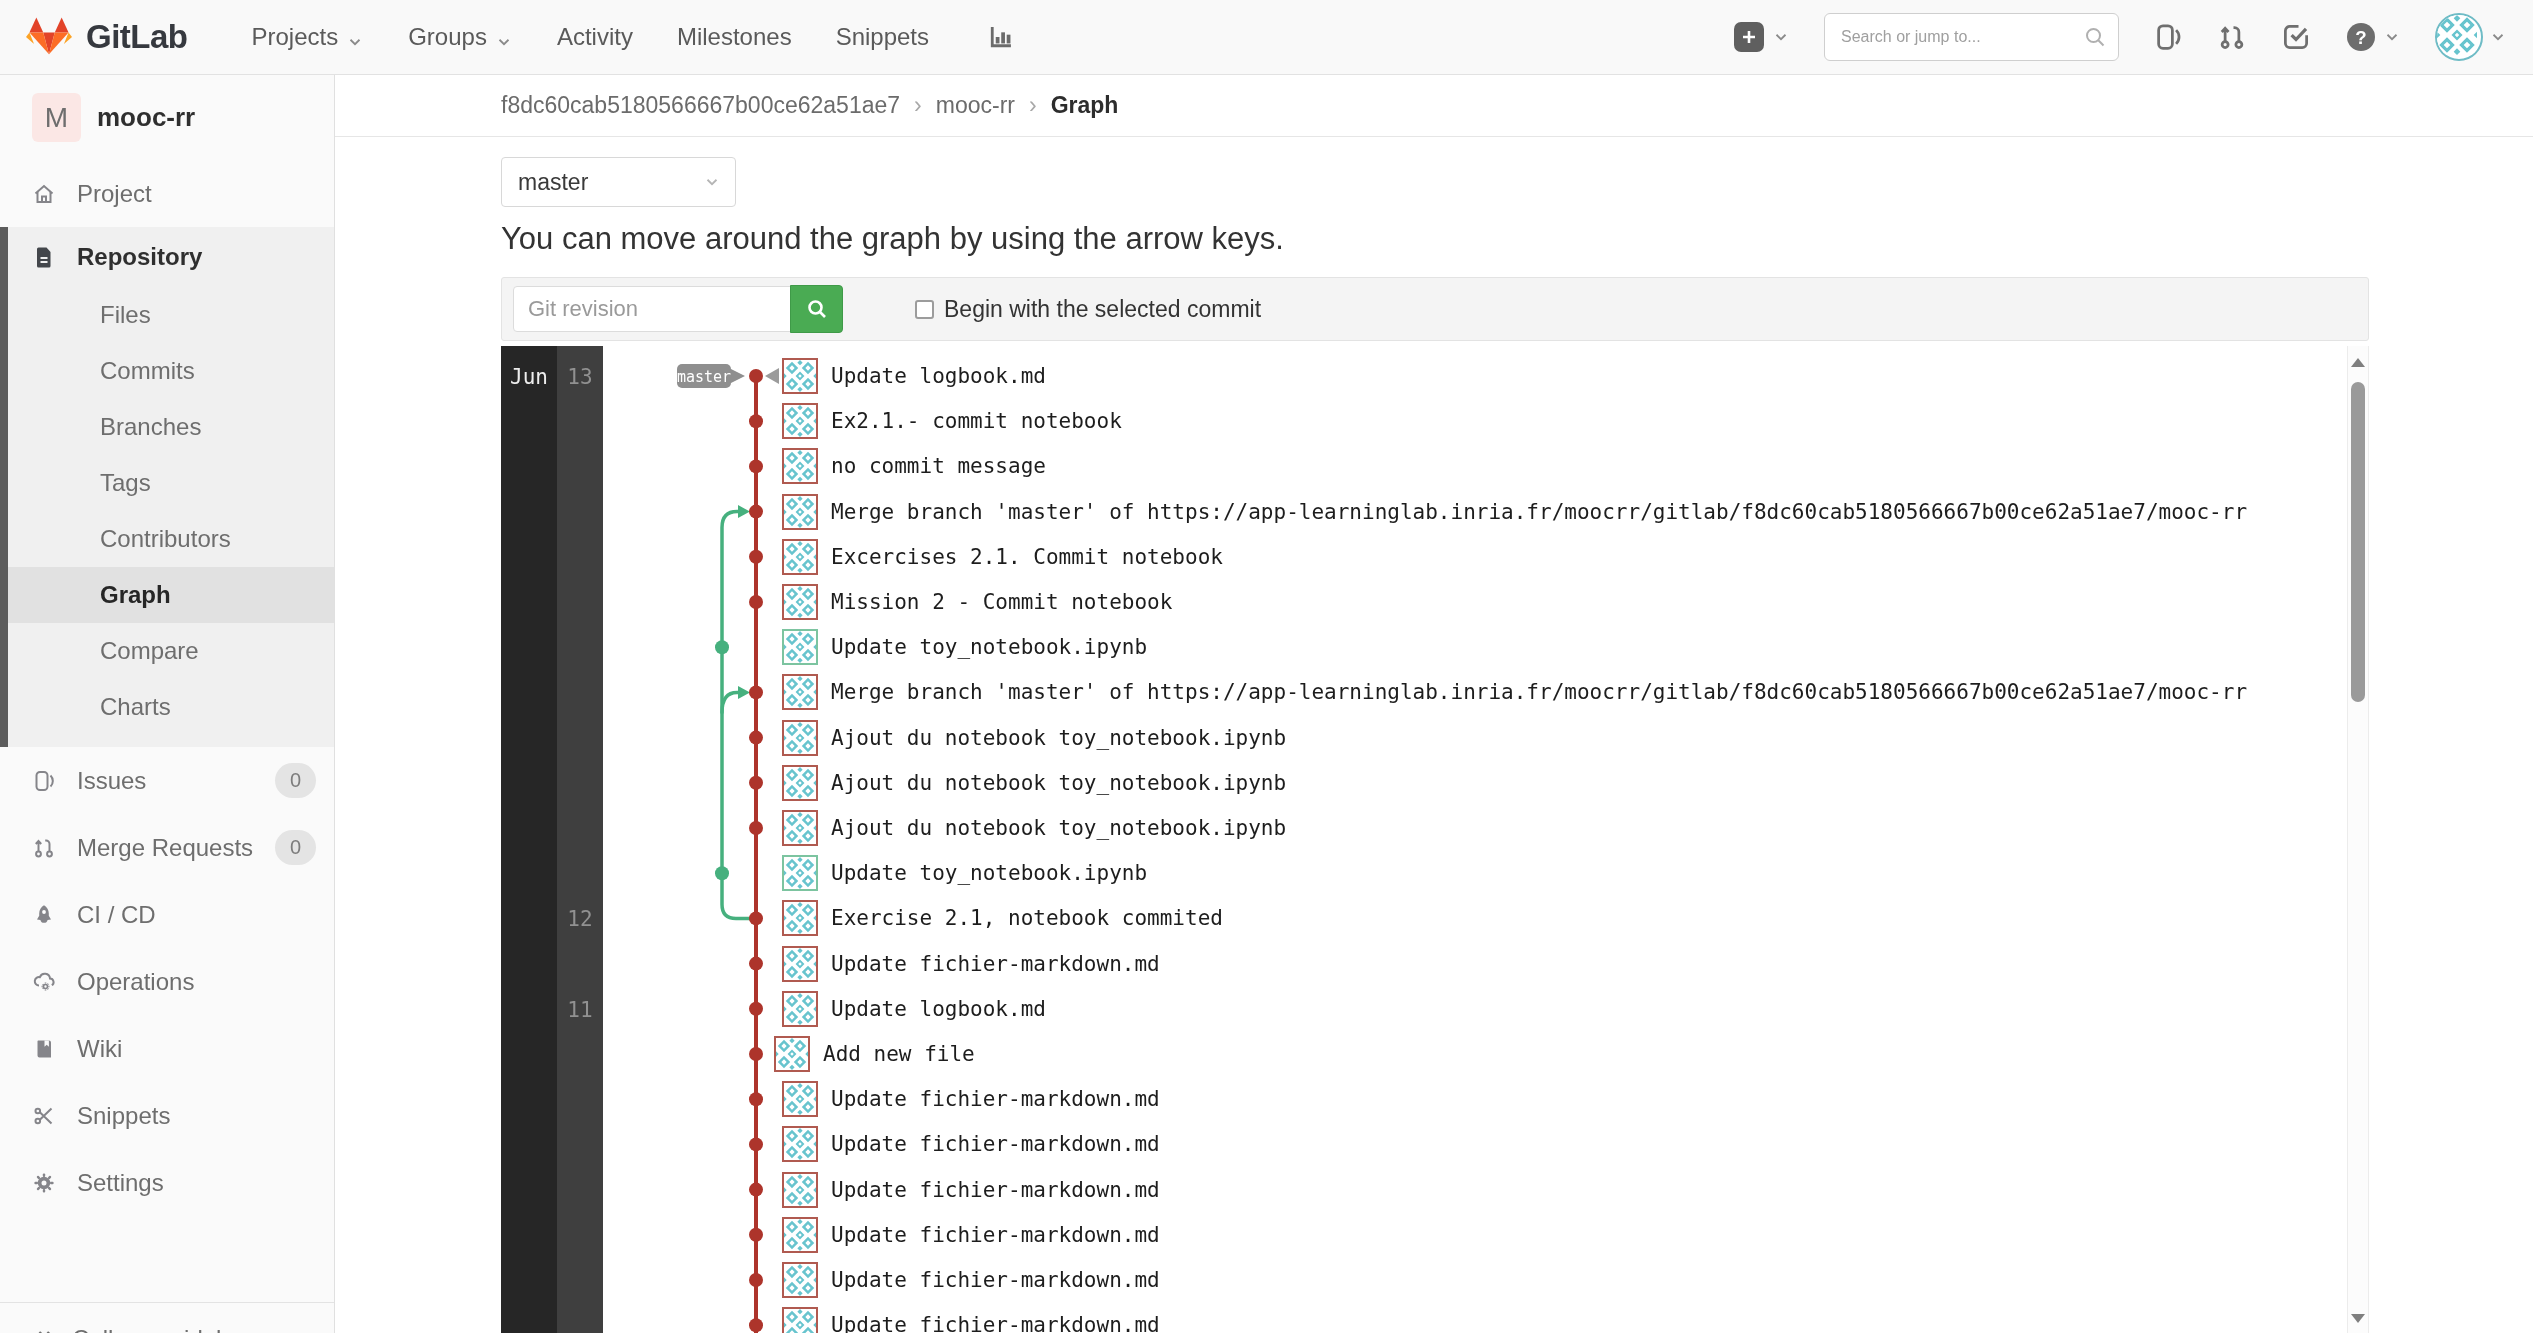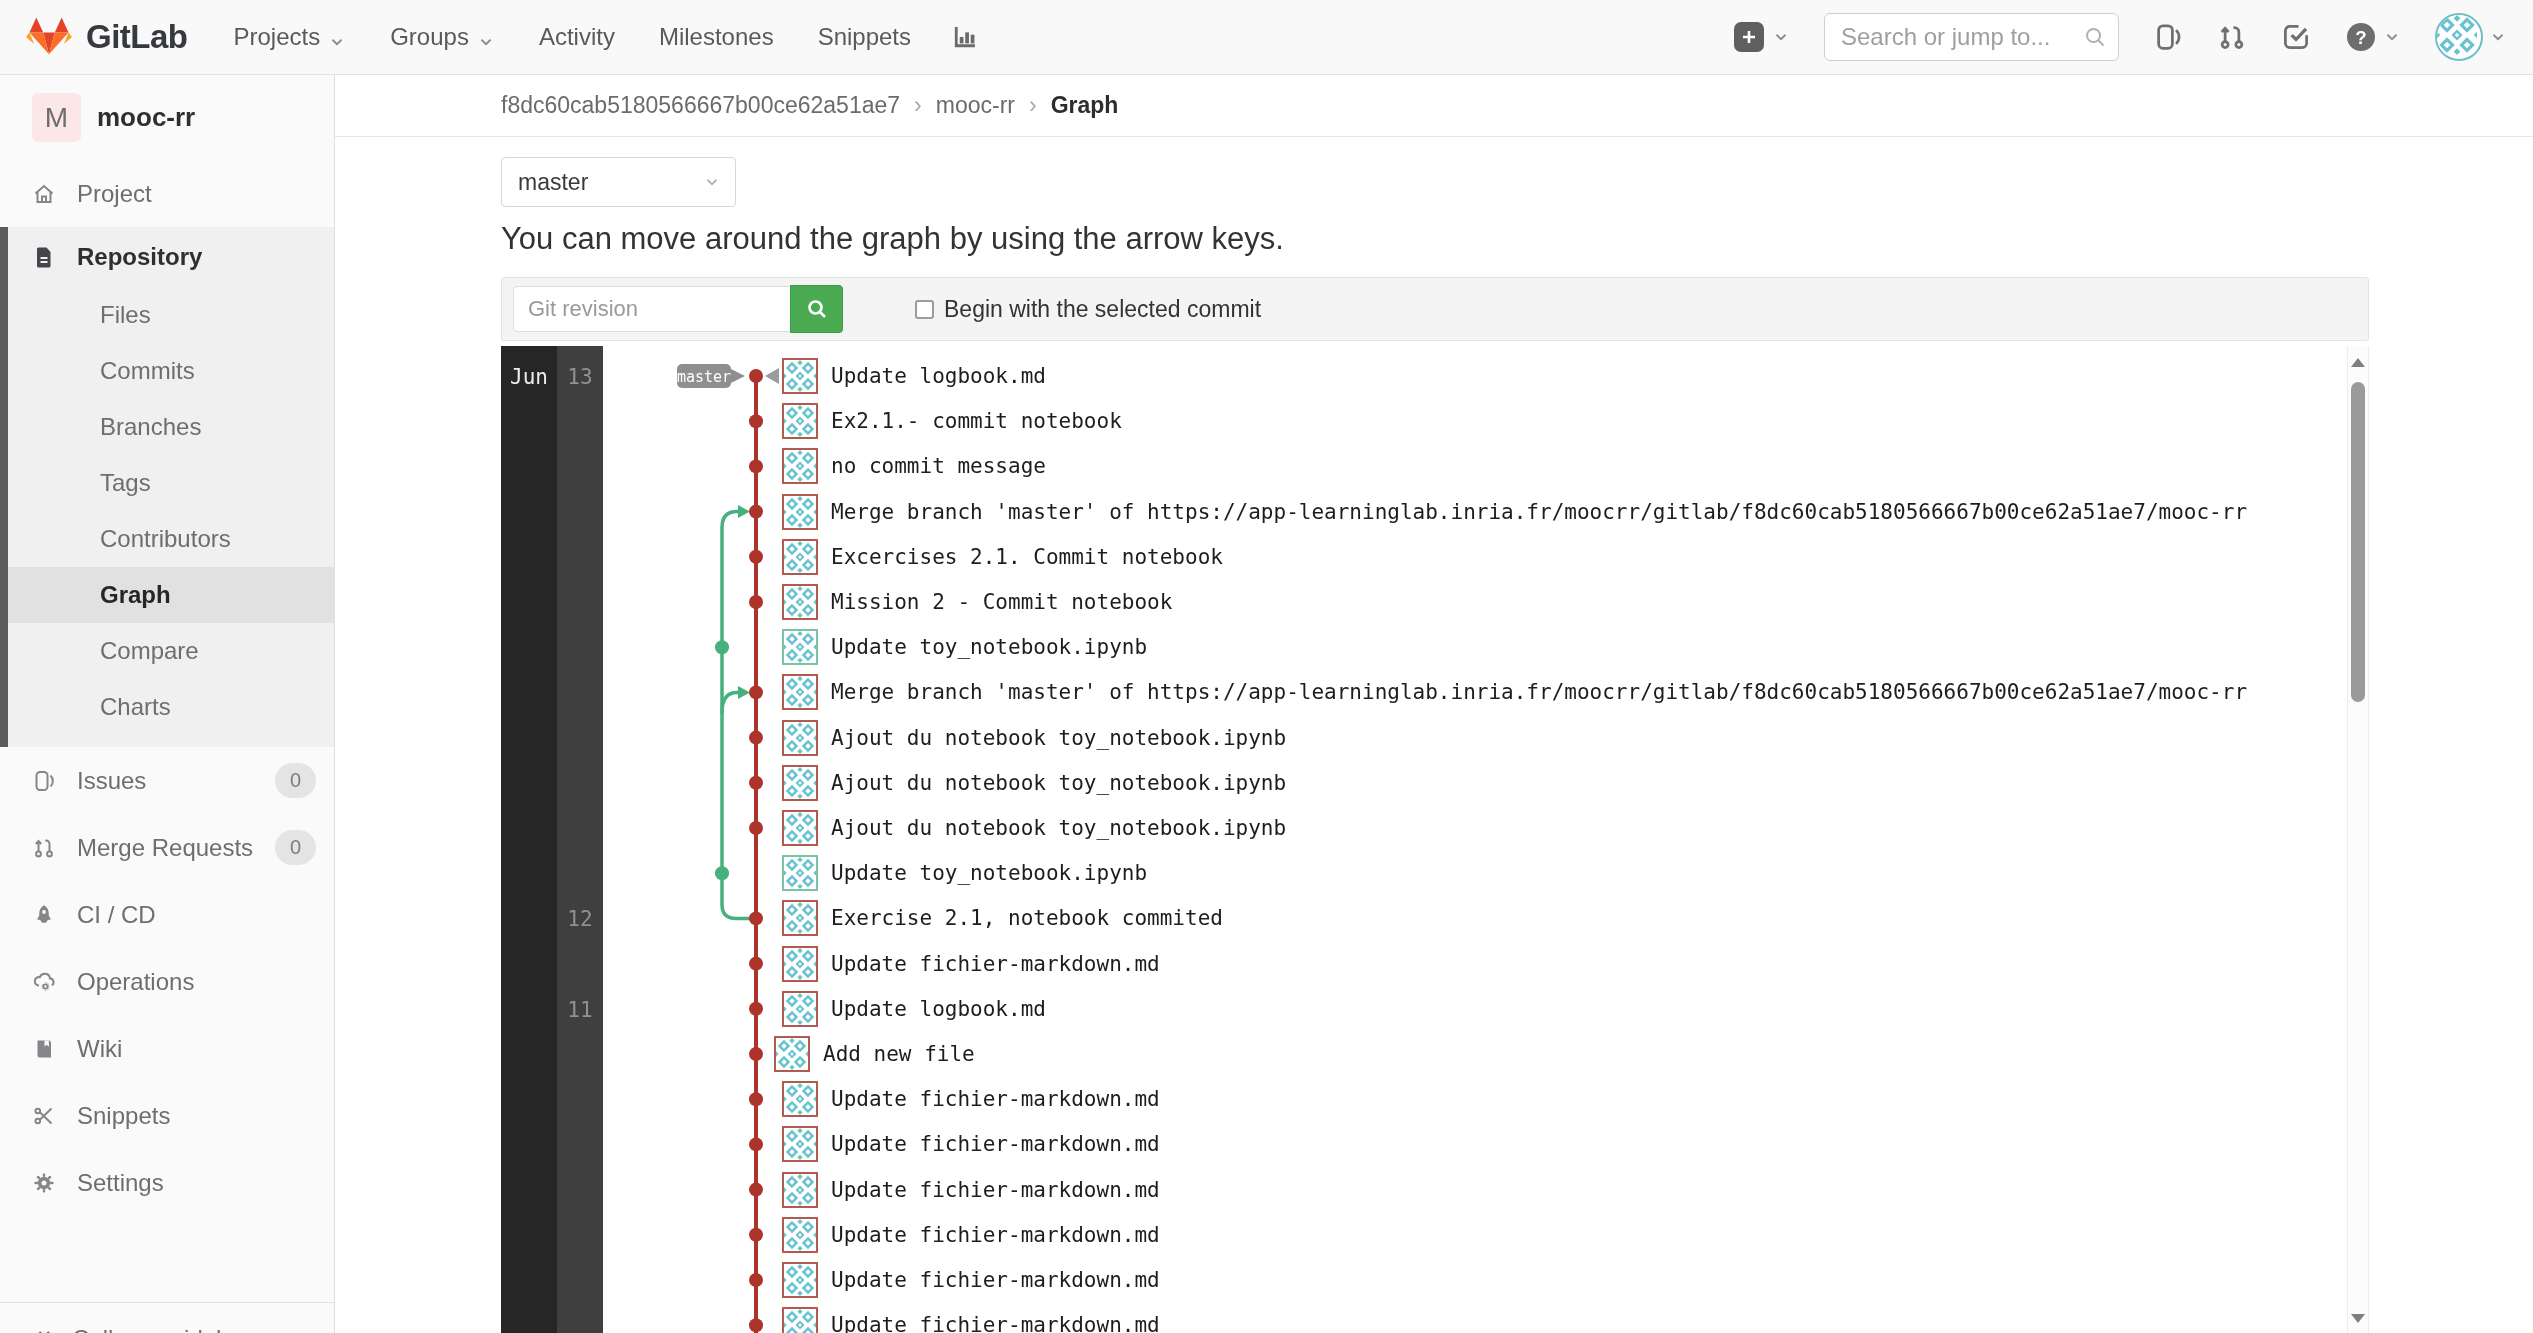--- a/index.html
+++ b/index.html
@@ -3,34 +3,34 @@
 <meta charset="utf-8">
 <style>
   html,body{margin:0;padding:0;background:#fff;}
   .page{position:relative;width:2533px;height:1333px;overflow:hidden;background:#fff;
         font-family:"Liberation Sans",sans-serif;color:#333;}
   .mono{font-family:"DejaVu Sans Mono",monospace;}
 
   
   .navbar{position:absolute;left:0;top:0;width:2533px;height:75px;background:#f9f9f9;
           border-bottom:1px solid #e2e2e2;display:flex;align-items:center;box-sizing:border-box;
-          padding:0 26px;}
+          padding:0 26px;gap:18px;}
   .brand{display:flex;align-items:center;gap:14px;margin-right:46px;cursor:pointer;}
   .brand-name{font-size:33px;font-weight:600;color:#36393f;letter-spacing:-0.5px;}
   .nav-menu{display:flex;align-items:center;gap:44px;}
   .nav-menu-item{display:flex;align-items:flex-end;gap:8px;font-size:24px;color:#5a5a5a;cursor:pointer;}
   .caret{width:18px;height:18px;color:#8a8a8a;}
   .nav-chart-btn{margin-left:40px;color:#6b6b6b;cursor:pointer;display:flex;}
   .nav-right{margin-left:auto;display:flex;align-items:center;gap:34px;}
   .plus-group{display:flex;align-items:center;gap:8px;cursor:pointer;}
   .plus-box{width:30px;height:30px;background:#5f5f5f;border-radius:7px;display:flex;
             align-items:center;justify-content:center;color:#fff;}
   .nav-search{position:relative;width:295px;height:48px;}
   .nav-search input{width:100%;height:100%;box-sizing:border-box;border:1px solid #cfcfcf;
-            border-radius:6px;background:#fff;font-size:24px;padding:0 46px 0 16px;color:#444;
+            border-radius:6px;background:#fff;font-size:16px;padding:0 46px 0 16px;color:#444;
             font-family:"Liberation Sans",sans-serif;outline:none;}
   .nav-search input::placeholder{color:#9f9f9f;}
   .nav-search .mag{position:absolute;right:12px;top:12px;color:#b0b0b0;}
   .nav-icon{color:#6f6f6f;cursor:pointer;display:flex;align-items:center;gap:6px;}
   .nav-avatar{width:44px;height:44px;border-radius:50%;border:2px solid #6fbcc6;overflow:hidden;
               background:#fff;cursor:pointer;}
 
   
   .sidebar{position:absolute;left:0;top:75px;width:335px;height:1258px;background:#fafafa;
            border-right:1px solid #e0e0e0;box-sizing:border-box;overflow:hidden;}

